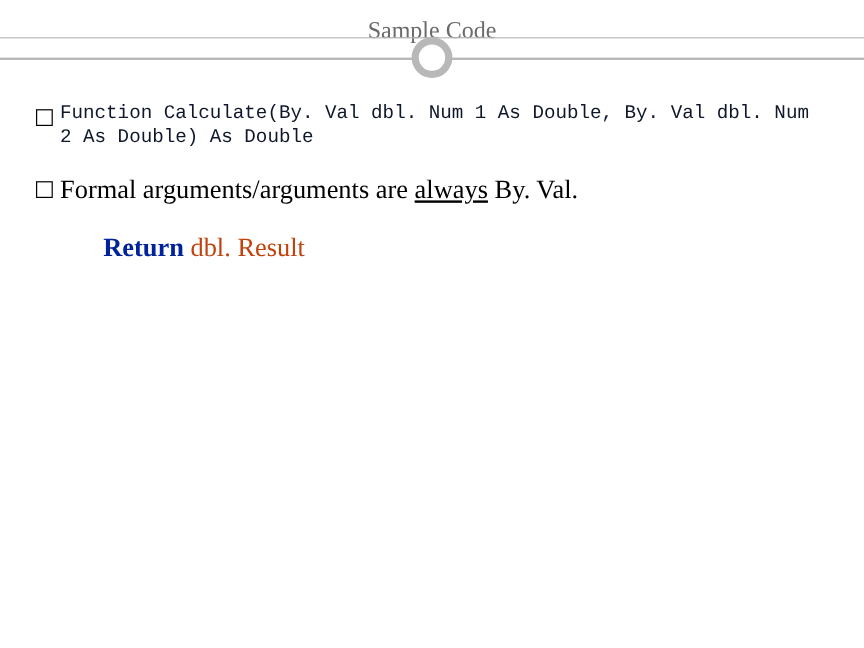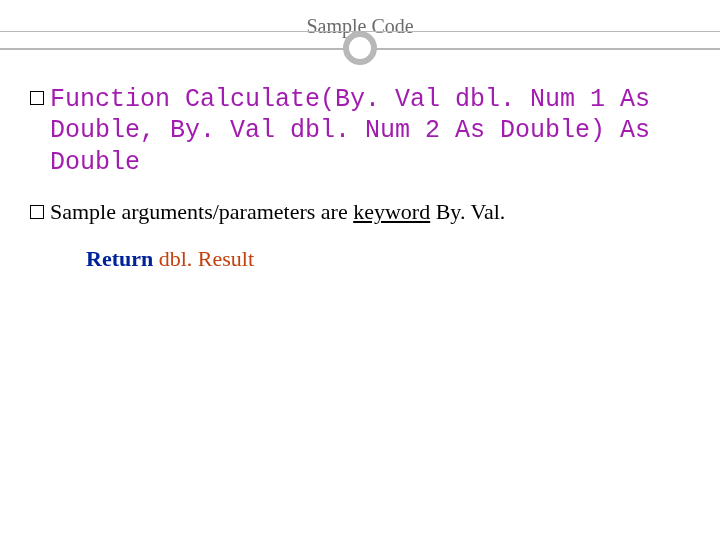--- a/index.html
+++ b/index.html
@@ -70,22 +70,22 @@
   .bullet-marker {
     flex: 0 0 auto;
     width: 14px;
     height: 14px;
     border: 1.5px solid #000;
     margin-top: 7px;
     margin-right: 6px;
   }
   .code {
     font-family: 'Courier New', Courier, monospace;
-    color: #a21caf;
-    font-size: 25px;
+    color: #0f172a;
+    font-size: 16px;
   }
   .underline { text-decoration: underline; }
   .ret-block {
     margin-left: 24px;
     font-size: 22px;
     line-height: 1.3;
   }
   .ret-kw {
     color: #00229a;
     font-weight: bold;
@@ -114,21 +114,21 @@
 
     <div class="bullet">
       <span class="bullet-marker"></span>
       <span class="code">Function Calculate(By. Val dbl. Num 1 As Double, By. Val dbl. Num 2 As Double) As Double</span>
     </div>
 
 
     <div class="bullet">
       <span class="bullet-marker"></span>
       <span>
-        <span>Sample arguments/parameters are </span><span class="underline">keyword</span><span> By. Val.</span>
+        <span>Formal arguments/arguments are </span><span class="underline">always</span><span> By. Val.</span>
       </span>
     </div>
 
 
     <div class="ret-block">
       <div>
         <span class="ret-kw">Return</span><span class="ret-val"> dbl. Result</span>
       </div>
     </div>
 

